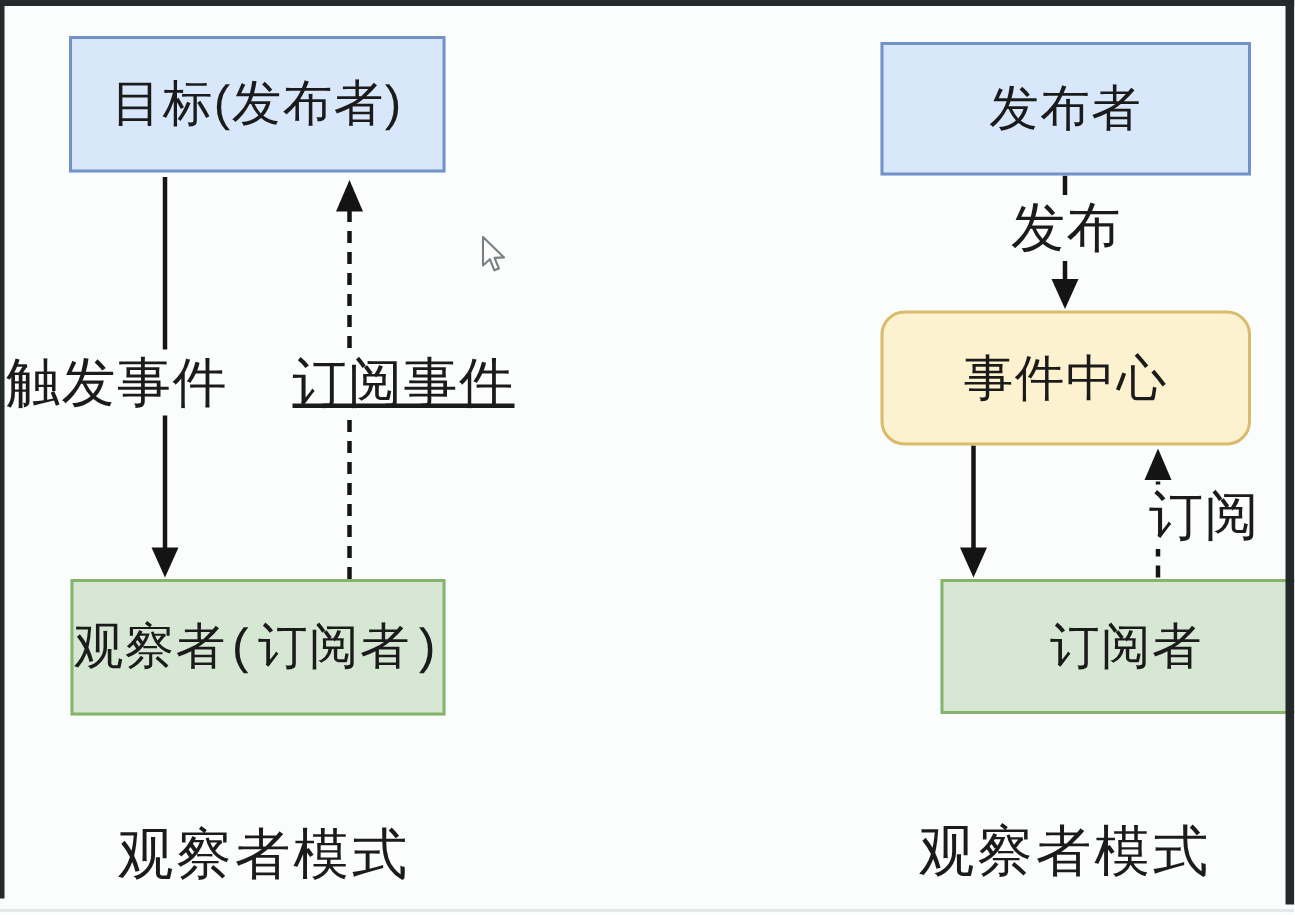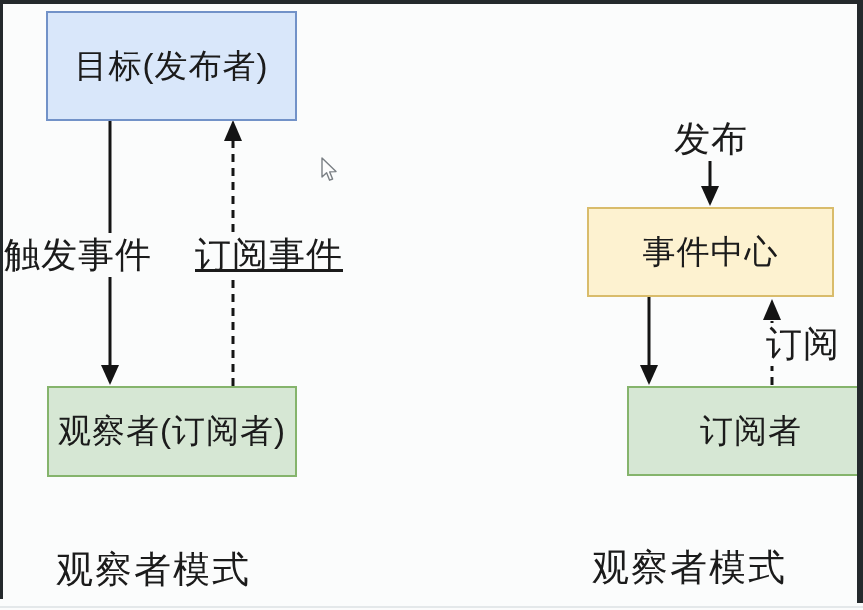--- a/index.html
+++ b/index.html
@@ -23,43 +23,43 @@
   .conn{stroke:var(--line,#141414);stroke-width:3;fill:none;}
   .conn-dashed{stroke-dasharray:8 6;}
   .arrowhead{fill:var(--line,#141414);stroke:none;}
 
   
   .node{
     position:absolute;display:flex;align-items:center;justify-content:center;
     font-size:33px;letter-spacing:1px;box-sizing:border-box;border:2px solid #000;
   }
   .node-blue{background:var(--node-blue-fill,#d9e7fa);border-color:var(--node-blue-border,#7292c8);}
-  .node-yellow{background:var(--node-yellow-fill,#fdf2d0);border-color:var(--node-yellow-border,#d9bc6b);}
-  .node-green{background:var(--node-green-fill,#d6e7d4);border-color:var(--node-green-border,#85b46c);}
+  .node-yellow{background:var(--node-yellow-fill,#fdf2d0);border-color:var(--node-yellow-border,#d9bc6b);border-radius:16px;}
+  .node-green{background:var(--node-green-fill,#d6e7d4);border-color:var(--node-green-border,#85b46c);font-family:Liberation Mono, monospace;}
 
-  #node-target{left:46px;top:11px;width:251px;height:110px;}
+  #node-target{left:46px;top:24px;width:251px;height:91px;}
   #node-observer{left:47px;top:386px;width:250px;height:91px;}
   #node-publisher{left:587px;top:28px;width:247px;height:89px;}
   #node-event-center{left:587px;top:207px;width:247px;height:90px;}
   #node-subscriber{left:587px;top:386px;width:248px;height:90px;margin-left:40px;}
 
   
   .edge-label{
     position:absolute;display:flex;align-items:center;justify-content:center;
     background:var(--canvas,#fbfcfc);font-size:36px;letter-spacing:1px;white-space:nowrap;
   }
   #label-obs-trigger{left:2px;top:233px;width:152px;height:44px;}
   #label-obs-subscribe{left:193px;top:233px;width:152px;height:44px;text-decoration:underline;}
-  #label-pub-publish{left:674px;top:117px;width:74px;height:44px;font-family:Liberation Mono, monospace;}
+  #label-pub-publish{left:674px;top:130px;width:74px;height:44px;font-family:Liberation Mono, monospace;}
   #label-pub-trigger{left:611px;top:323px;width:76px;height:43px;}
   #label-pub-subscribe{left:733px;top:323px;width:76px;height:43px;margin-left:32px;}
 
   
   .caption{
-    position:absolute;font-size:37px;letter-spacing:2px;text-align:left;white-space:nowrap;
+    position:absolute;font-size:37px;letter-spacing:2px;text-align:center;white-space:nowrap;
   }
   #caption-observer{left:56px;top:545px;width:240px;}
   #caption-pubsub{left:592px;top:543px;width:236px;}
 
   
   .cursor{position:absolute;left:318px;top:156px;width:22px;height:28px;}
 </style>
 </head>
 <body>
 
@@ -83,20 +83,23 @@
     <polygon class="arrowhead" points="772,299 763,320 781,320"></polygon>
   </svg>
 
   <div id="node-target" class="node node-blue">
     <span>目标(发布者)</span>
   </div>
   <div id="node-observer" class="node node-green">
     <span>观察者(订阅者)</span>
   </div>
 
+  <div id="node-publisher" class="node node-blue">
+    <span>发布者</span>
+  </div>
   <div id="node-event-center" class="node node-yellow">
     <span>事件中心</span>
   </div>
   <div id="node-subscriber" class="node node-green">
     <span>订阅者</span>
   </div>
 
   <div id="label-obs-trigger" class="edge-label">触发事件</div>
   <div id="label-obs-subscribe" class="edge-label">订阅事件</div>
   <div id="label-pub-publish" class="edge-label">发布</div>

